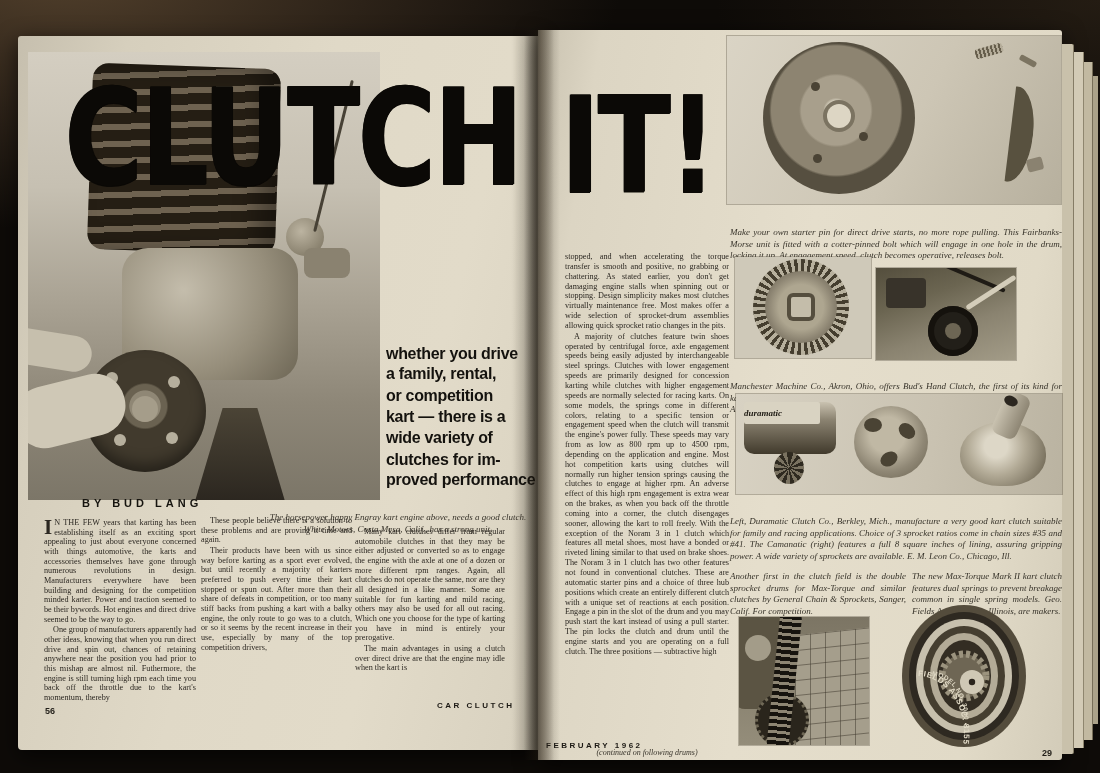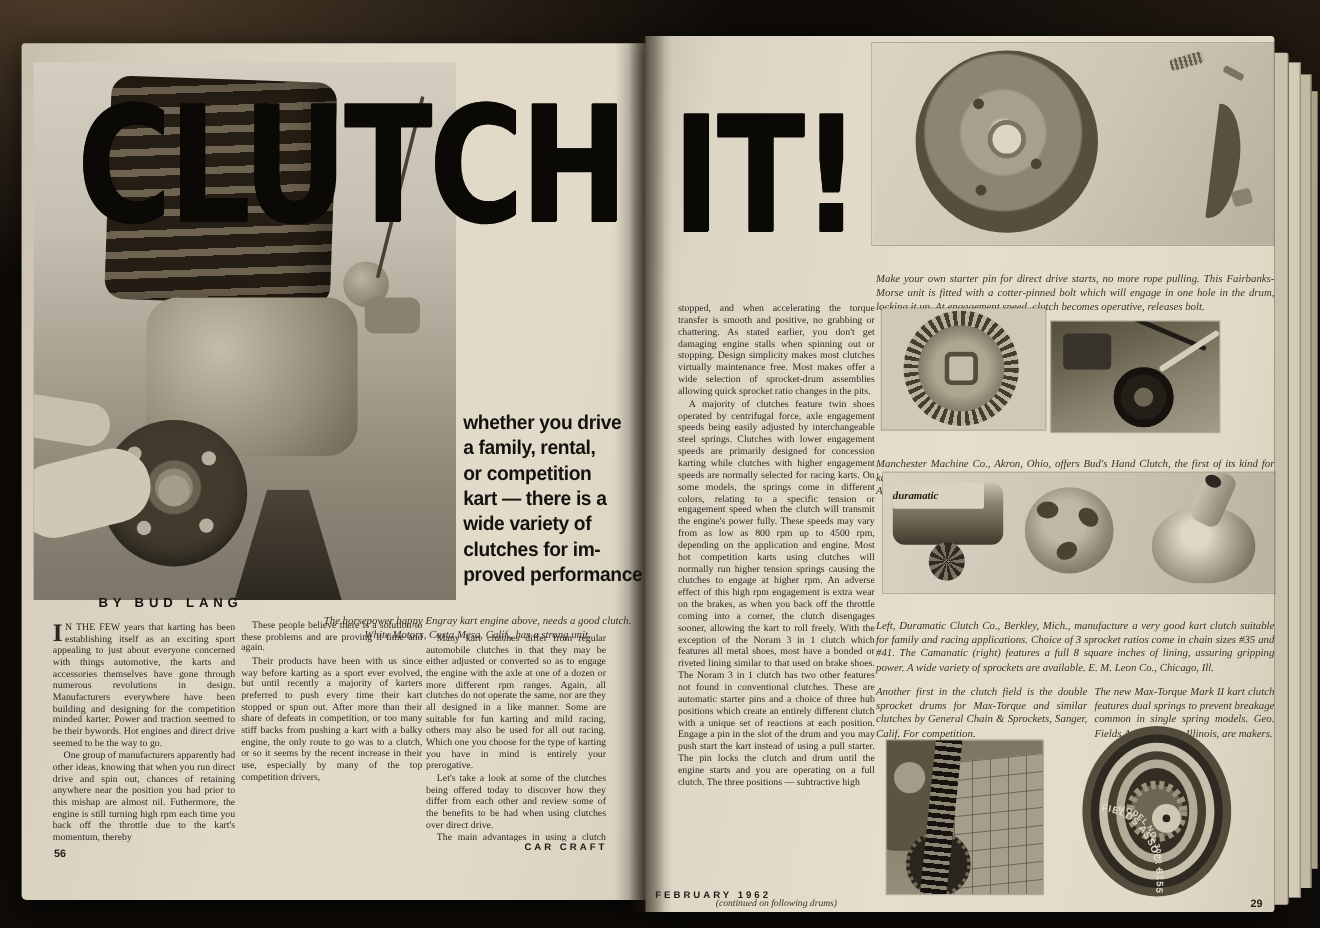--- a/index.html
+++ b/index.html
@@ -209,25 +209,24 @@
 <div class="abs bodycol" id="col1">
   <p class="ni"><span class="dropcap">I</span><span>N THE FEW years that karting has been establishing itself as an exciting sport appealing to just about everyone concerned with things automotive, the karts and accessories themselves have gone through numerous revolutions in design. Manufacturers everywhere have been building and designing for the competition minded karter. Power and traction seemed to be their bywords. Hot engines and direct drive seemed to be the way to go.</span></p>
   <p>One group of manufacturers apparently had other ideas, knowing that when you run direct drive and spin out, chances of retaining anywhere near the position you had prior to this mishap are almost nil. Futhermore, the engine is still turning high rpm each time you back off the throttle due to the kart's momentum, thereby</p>
 </div>
 <div class="abs bodycol" id="col2">
   <p>These people believe there is a solution to these problems and are proving it time and again.</p>
   <p>Their products have been with us since way before karting as a sport ever evolved, but until recently a majority of karters preferred to push every time their kart stopped or spun out. After more than their share of defeats in competition, or too many stiff backs from pushing a kart with a balky engine, the only route to go was to a clutch, or so it seems by the recent increase in their use, especially by many of the top competition drivers,</p>
 </div>
 <div class="abs bodycol" id="col3">
   <p>Many kart clutches differ from regular automobile clutches in that they may be either adjusted or converted so as to engage the engine with the axle at one of a dozen or more different rpm ranges. Again, all clutches do not operate the same, nor are they all designed in a like manner. Some are suitable for fun karting and mild racing, others may also be used for all out racing. Which one you choose for the type of karting you have in mind is entirely your prerogative.</p>
-  <p>Let's take a look at some of the clutches being offered today to discover how they differ from each other and review some of the benefits to be had when using clutches over direct drive.</p>
   <p>The main advantages in using a clutch over direct drive are that the engine may idle when the kart is</p>
 </div>
 <div class="abs folio" id="folio-56">56</div>
-<div class="abs mag-footer" id="footer-cc">CAR CRAFT</div>
+<div class="abs mag-footer" id="footer-cc">CAR CLUTCH</div>
 
 <div class="photo" id="photo-starter">
   <div class="ph-el pulley"></div>
   <div class="pulley-hole"></div>
   <div class="pdot" style="left:84px;top:46px;"></div>
   <div class="pdot" style="left:132px;top:96px;"></div>
   <div class="pdot" style="left:86px;top:118px;"></div>
   <div class="ph-el shoe"></div>
   <div class="ph-el springpin"></div>
   <div class="ph-el bolt"></div>

